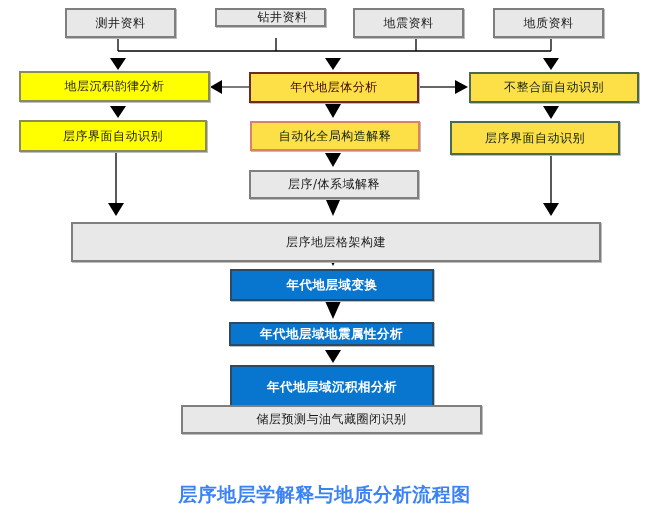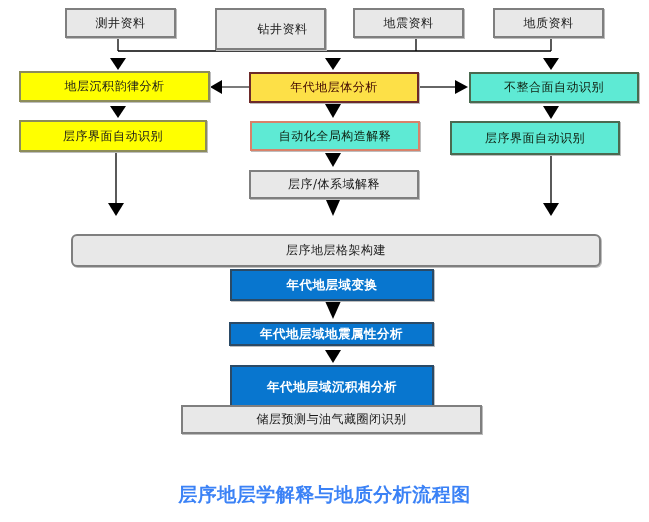--- a/index.html
+++ b/index.html
@@ -4,21 +4,21 @@
 <style>
   html, body { margin: 0; padding: 0; background: #ffffff; }
   body { width: 649px; height: 522px; position: relative; overflow: hidden;
          font-family: "DejaVu Sans", "Liberation Sans", sans-serif; }
   .box { position: absolute; box-sizing: border-box; display: flex; align-items: center;
          justify-content: center; font-size: 12px; letter-spacing: 0.5px;
          border: 2px solid #7f7f7f; box-shadow: 1px 1px 0 #bdbdbd; text-align: right; }
   .gray { background: #e8e8e8; color: #1a1a1a; }
   .yellow { background: #ffff00; color: #1a1a1a; border-color: #8c8c5a; }
   .red { background: #fde047; color: #3a0000; border-color: #6d2a2a; }
-  .green { background: #5eead4; color: #0f1f10; border-color: #4a6a50; }
+  .green { background: #fde047; color: #0f1f10; border-color: #4a6a50; }
   .green-accent { border-color: #d9826a; }
   .blue { background: #0876cf; color: #ffffff; border-color: #2b4a66; font-weight: bold; font-size: 12.5px; }
   svg.wires { position: absolute; left: 0; top: 0; }
   .title { position: absolute; left: 0; width: 649px; top: 482px; text-align: center;
            font-size: 19px; font-weight: bold; color: #3b82f6; letter-spacing: 0.5px; }
 </style>
 </head>
 <body>
 
 <svg class="wires" width="649" height="522">
@@ -58,21 +58,21 @@
     <polygon points="325,250 341,250 333,266"></polygon>
     <polygon points="325,301 341,301 333,319"></polygon>
     <polygon points="325,350 341,350 333,363"></polygon>
     <polygon points="325,393 341,393 333,404"></polygon>
   </g>
 </svg>
 
 <div class="box gray" style="left:65px;top:8px;width:111px;height:30px;">
     <span>测井资料</span>
   </div>
-<div class="box gray" style="left:215px;top:8px;width:111px;height:42px;padding-left:24px;">
+<div class="box gray" style="left:215px;top:8px;width:111px;height:19px;padding-left:24px;">
     <span>钻井资料</span>
   </div>
 <div class="box gray" style="left:353px;top:8px;width:111px;height:30px;">
     <span>地震资料</span>
   </div>
 <div class="box gray" style="left:493px;top:8px;width:111px;height:30px;">
     <span>地质资料</span>
   </div>
 
 <div class="box yellow" style="left:19px;top:71px;width:191px;height:31px;">
@@ -92,21 +92,21 @@
     <span>自动化全局构造解释</span>
   </div>
 <div class="box green" style="left:450px;top:121px;width:170px;height:34px;">
     <span>层序界面自动识别</span>
   </div>
 
 <div class="box gray" style="left:249px;top:170px;width:170px;height:29px;">
     <span>层序/体系域解释</span>
   </div>
 
-<div class="box gray" style="left:71px;top:234px;width:530px;height:33px;border-radius:6px;">
+<div class="box gray" style="left:71px;top:222px;width:530px;height:40px;">
     <span>层序地层格架构建</span>
   </div>
 
 <div class="box blue" style="left:230px;top:269px;width:204px;height:32px;">
     <span>年代地层域变换</span>
   </div>
 <div class="box blue" style="left:229px;top:322px;width:205px;height:24px;">
     <span>年代地层域地震属性分析</span>
   </div>
 <div class="box blue" style="left:230px;top:365px;width:204px;height:45px;">

